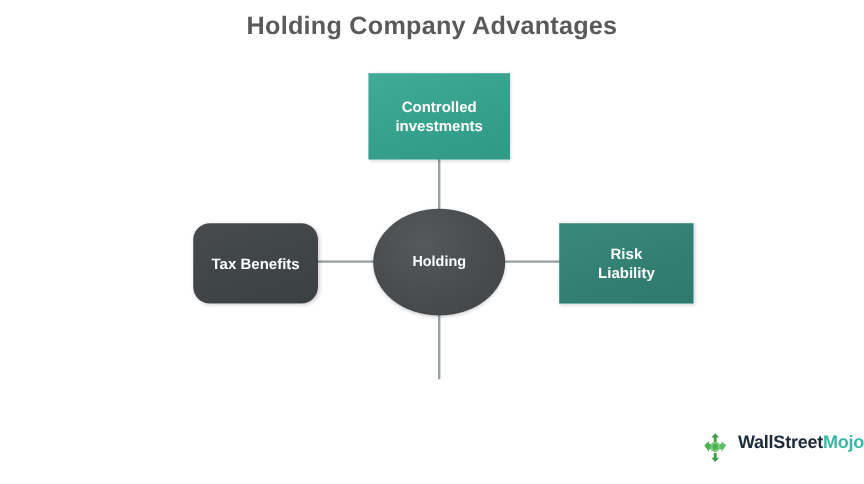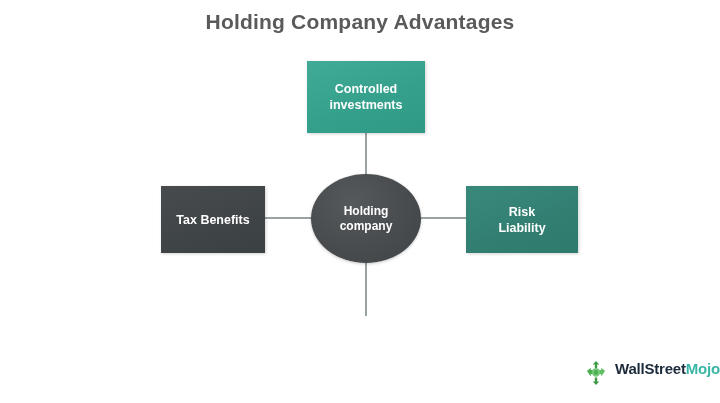--- a/index.html
+++ b/index.html
@@ -77,20 +77,21 @@
   #box-asset {
     left: 305px; top: 311px;
     width: 121px; height: 57px;
     background: linear-gradient(160deg, #40655f 0%, #3a5f59 60%, #365a55 100%);
   }
   #box-tax {
     left: 161px; top: 186px;
     width: 104px; height: 67px;
     background: linear-gradient(160deg, #474b4d 0%, #3f4446 60%, #3b4042 100%);
     justify-content: center;
+    border-radius: 14px;
   }
 
   .node-label { display: block; padding: 0 4px; text-align: center; }
 
   
   #hub {
     position: absolute;
     left: 311px; top: 174px;
     width: 110px; height: 89px;
     border-radius: 50%;
@@ -155,21 +156,20 @@
 
   <div id="box-tax" class="node-box">
     <span>
       <span class="node-label">Tax Benefits</span>
     </span>
   </div>
 
   <div id="hub">
     <span>
       <span class="node-label">Holding</span>
-      <span class="node-label">company</span>
     </span>
   </div>
 
   <div id="logo">
     <span id="logo-icon">
       <svg viewBox="0 0 40 40" width="26" height="26" aria-hidden="true">
         <g fill="#4caf50">
           <path d="M6 17 L12 12 L12 15.5 L18 15.5 L18 22 L12 22 L12 25.5 Z"></path>
           <path d="M34 17 L28 12 L28 15.5 L22 15.5 L22 22 L28 22 L28 25.5 Z" fill="#5fbf63"></path>
           <path d="M20 1.5 L25 7 L21.8 7 L21.8 13 L18.2 13 L18.2 7 L15 7 Z" fill="#3f9a46"></path>

